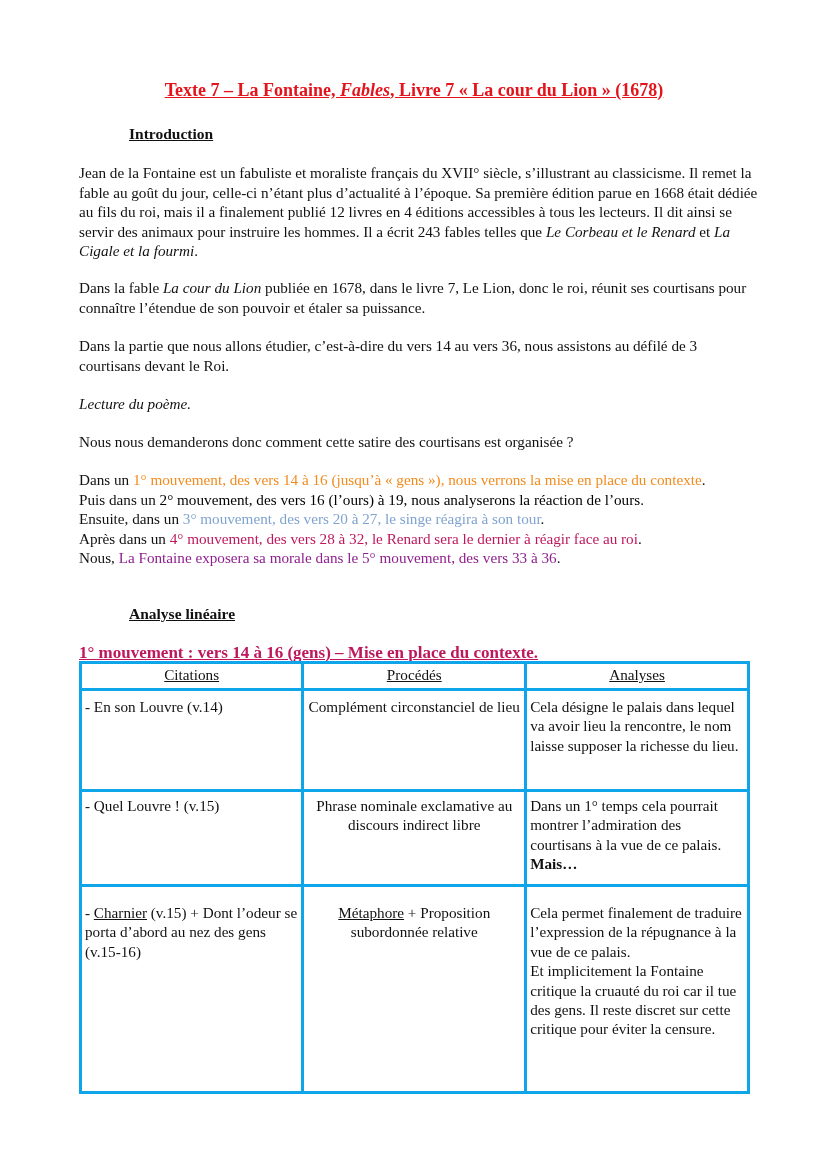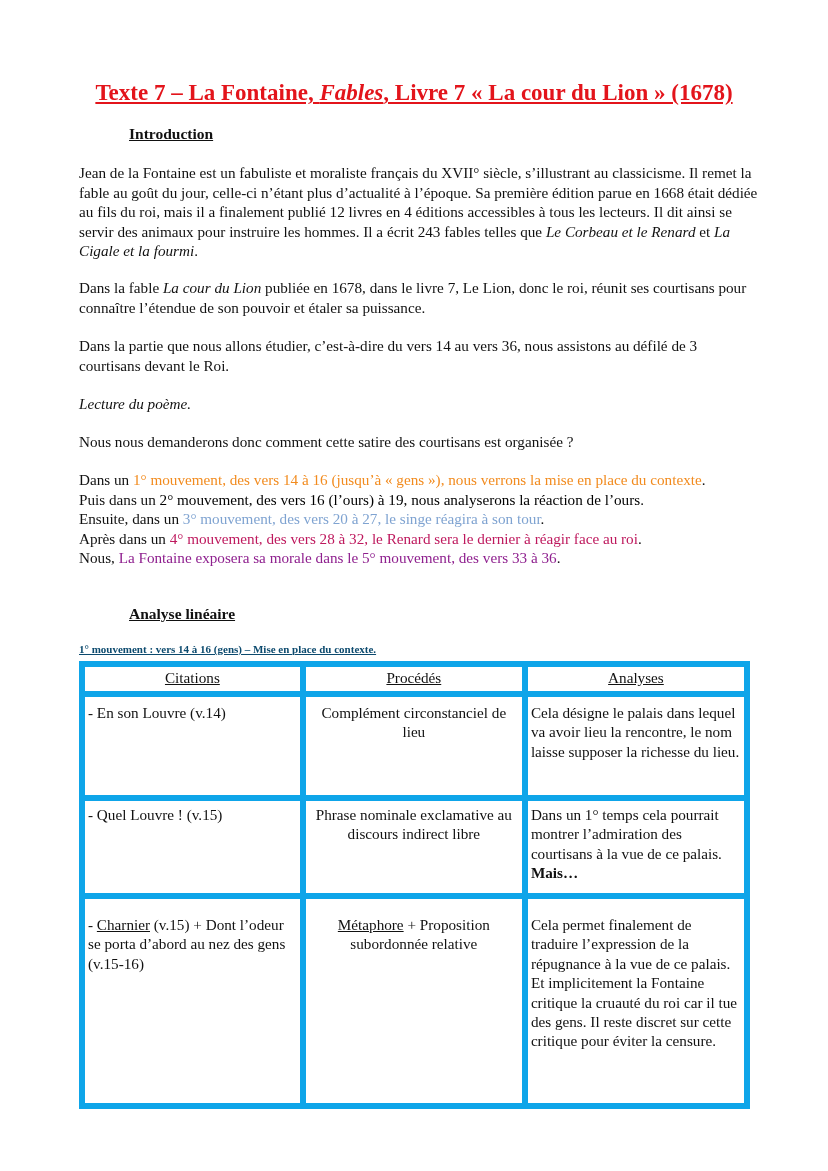--- a/index.html
+++ b/index.html
@@ -3,41 +3,41 @@
 <meta charset="utf-8">
 <style>
   html, body { margin: 0; padding: 0; background: #ffffff; }
   body {
     width: 828px; height: 1171px; position: relative; overflow: hidden;
     font-family: "Liberation Serif", serif; color: #111; font-size: 15.2px;
   }
   .page { position: absolute; left: 0; top: 0; width: 828px; height: 1171px; }
   .title {
     position: absolute; top: 80px; left: 0; width: 828px; text-align: center;
-    color: #e3141b; font-weight: bold; font-size: 23px; text-decoration: underline;
+    color: #e3141b; font-weight: bold; font-size: 18px; text-decoration: underline;
   }
   .h2 {
     position: absolute; left: 129px; font-weight: bold; font-size: 15.5px; text-decoration: underline;
   }
   .para { position: absolute; left: 79px; width: 680px; line-height: 19.5px; margin: 0; }
   .it { font-style: italic; }
   .c1 { color: #f28b1e; }
   .c2 { color: #000000; }
   .c3 { color: #7fa3d1; }
   .c4 { color: #be185d; }
   .c5 { color: #8e1f8e; }
   .mv-title {
-    position: absolute; left: 79px; top: 643px; color: #0c4a6e; font-weight: bold;
-    text-decoration: underline; font-size: 11px;
+    position: absolute; left: 79px; top: 643px; color: #be185d; font-weight: bold;
+    text-decoration: underline; font-size: 17px;
   }
   table.analysis {
     position: absolute; left: 79px; top: 661px; width: 671px; border-collapse: collapse;
     font-size: 15.2px; line-height: 19.4px;
   }
-  table.analysis th, table.analysis td { border: 6px solid #0ea5e9; vertical-align: top; padding: 2px 3px; }
+  table.analysis th, table.analysis td { border: 3px solid #0ea5e9; vertical-align: top; padding: 2px 3px; }
   table.analysis th { font-weight: normal; text-align: center; text-decoration: underline; height: 22px; padding: 1px 3px; }
   table.analysis td.col-cit { width: 216px; }
   table.analysis td.col-proc { width: 216px; text-align: center; }
   table.analysis td.col-ana { width: 216px; }
   tr.r1 td { height: 90px; padding-top: 6px; }
   tr.r2 td { height: 86px; padding-top: 4px; }
   tr.r3 td { height: 186px; padding-top: 16px; }
   .u { text-decoration: underline; }
   .b { font-weight: bold; }
 </style>

